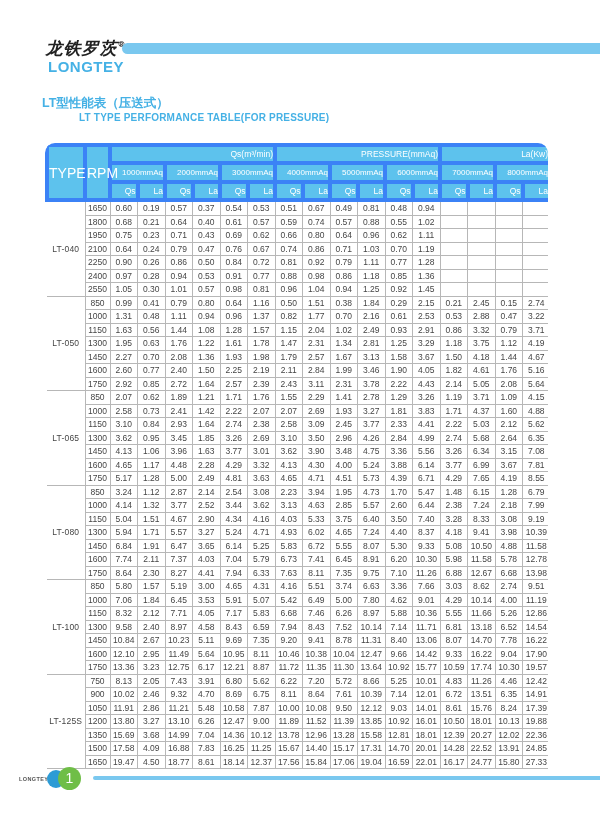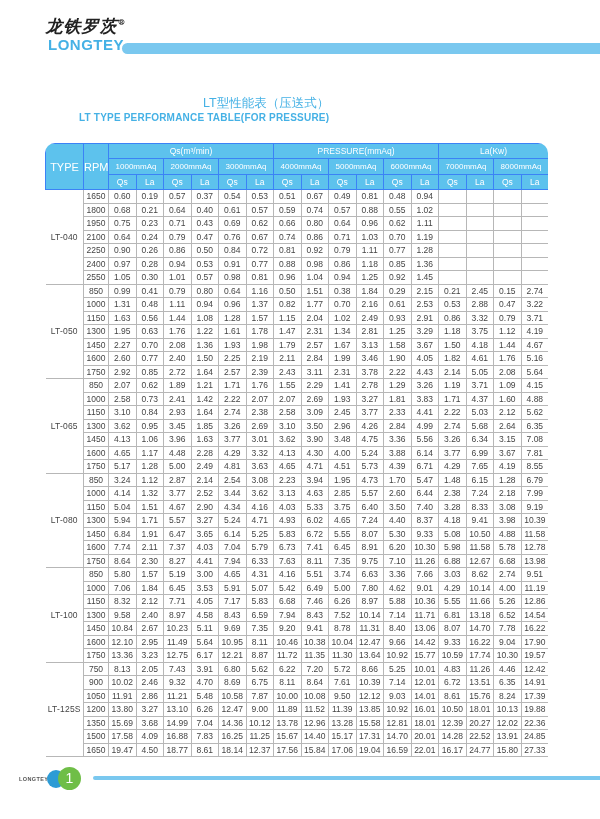--- a/index.html
+++ b/index.html
@@ -12,53 +12,53 @@
     --c-grid-dark:#6e6e6e;
     --c-text:#454545;
   }
   html,body{margin:0;padding:0;}
   body{
     width:600px;height:819px;position:relative;background:#ffffff;
     font-family:"Liberation Sans", sans-serif;color:var(--c-text);
     overflow:hidden;
   }
   
-  .logo{position:absolute;left:36px;top:12px;width:100px;text-align:center;}
+  .logo{position:absolute;left:36px;top:34px;width:100px;text-align:center;}
   .logo-zh{
     font-family:"DejaVu Serif", serif;font-style:italic;font-weight:bold;
     font-size:17px;color:#222;letter-spacing:1px;white-space:nowrap;line-height:20px;
   }
   .logo-reg{font-size:8px;vertical-align:super;font-style:normal;}
   .logo-en{
     color:var(--c-accent);font-weight:bold;font-size:15px;letter-spacing:0.5px;
     line-height:15px;margin-top:1px;
   }
   .top-bar{
     position:absolute;left:122px;top:43px;right:0;height:11px;
     background:var(--c-bar);border-radius:6px 0 0 6px;
   }
   .title-block{position:absolute;left:42px;top:96px;}
-  .title-zh{font-size:12.5px;font-weight:normal;color:var(--c-accent);line-height:15px;text-align:right;}
+  .title-zh{font-size:12.5px;font-weight:bold;color:var(--c-accent);line-height:15px;}
   .title-en{font-size:10px;font-weight:bold;color:var(--c-accent);line-height:13px;letter-spacing:0.2px;padding-left:37px;}
 
   
   .table-wrap{
     position:absolute;left:45px;top:143px;width:503px;
     border-radius:10px 10px 0 0;overflow:hidden;
   }
   table.perf{border-collapse:collapse;table-layout:fixed;width:503px;}
   col.c-type{width:38px;} col.c-rpm{width:25px;} col.c-v{width:27.5px;}
   thead th{
     background:var(--c-header);color:#fff;font-weight:normal;
-    border:1px solid #3b82f6;padding:0;text-align:center;
+    border:4px solid #3b82f6;padding:0;text-align:right;
   }
   th.band{font-size:8.5px;height:14px;line-height:14px;}
   th.pcol{font-size:8px;height:15px;line-height:15px;}
   th.sub{font-size:8.5px;height:14px;line-height:14px;}
-  th.corner{font-size:11px;}
+  th.corner{font-size:14px;}
   tbody td{
     border:1px solid var(--c-grid);height:12.5px;line-height:12.5px;
     font-size:8.5px;text-align:center;padding:0;color:var(--c-text);
     white-space:nowrap;overflow:hidden;background:#fff;
   }
   tbody tr.group-first td{border-top:1px solid var(--c-grid-dark);}
   td.type-cell{border-left:none;font-size:8.5px;letter-spacing:0.2px;}
 
   
   .footer-brand{

